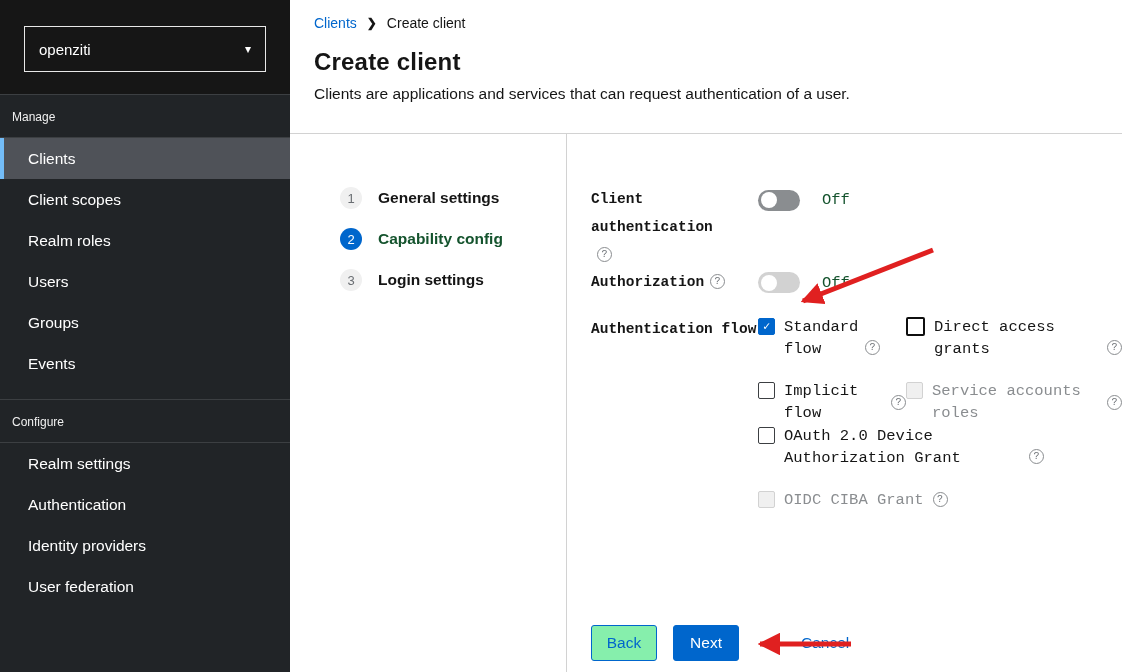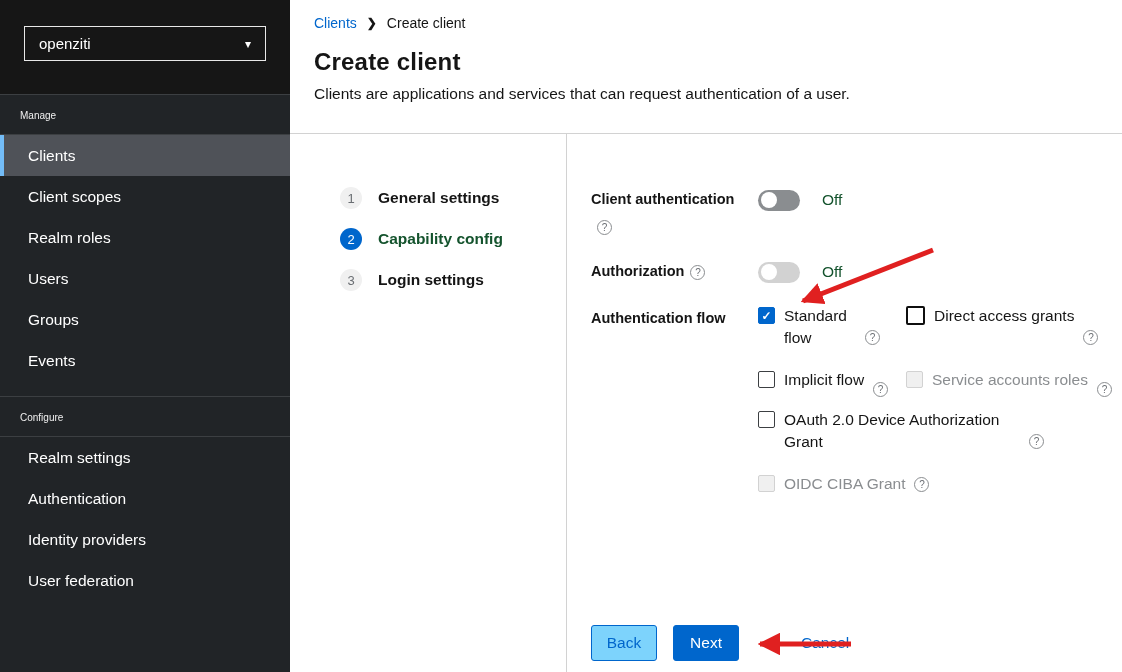--- a/index.html
+++ b/index.html
@@ -3,24 +3,24 @@
 <meta charset="utf-8">
 <style>
   * { margin:0; padding:0; box-sizing:border-box; }
   html,body { width:1122px; height:672px; overflow:hidden;
     font-family:"Liberation Sans", sans-serif; background:#fff; }
   .app { display:flex; width:1122px; height:672px; position:relative; }
 
   
   .sidebar { width:290px; height:672px; background:#212427; flex:none; display:flex; flex-direction:column; }
   .sidebar-top { height:95px; background:#161616; border-bottom:1px solid #3c3f42; padding:26px 24px 0; }
-  .realm-dd { height:35px; border:1px solid #e8e8e8; display:flex; align-items:center;
+  .realm-dd { height:46px; border:1px solid #e8e8e8; display:flex; align-items:center;
     justify-content:space-between; padding:0 14px; color:#fff; font-size:15px; cursor:pointer; background:#161616; }
   .realm-dd .caret { font-size:12px; color:#fff; }
-  .nav-section-title { padding:15px 20px 13px; color:#f0f0f0; font-size:10px; }
+  .nav-section-title { padding:15px 12px 13px; color:#f0f0f0; font-size:12px; }
   .nav-divider { border-bottom:1px solid #3c3f42; }
   .nav-item { height:41px; display:flex; align-items:center; padding-left:24px;
     color:#fff; font-size:15.5px; cursor:pointer; border-left:4px solid transparent; }
   .nav-item.active { background:#4f5258; border-left:4px solid #73bcf7; }
   .section-configure { margin-top:15px; border-top:1px solid #3c3f42; }
 
   
   .main { flex:1; background:#fff; display:flex; flex-direction:column; position:relative; }
   .page-header { padding:15px 24px 0; height:134px; border-bottom:1px solid #d2d2d2; }
   .breadcrumb { display:flex; align-items:center; font-size:14px; gap:10px; }
@@ -33,21 +33,21 @@
   .wizard-body { flex:1; display:flex; }
   .steps-col { width:277px; flex:none; border-right:1px solid #d2d2d2; padding:53px 0 0 50px; }
   .step { display:flex; align-items:center; margin-bottom:19px; cursor:pointer; }
   .step-circle { width:22px; height:22px; border-radius:50%; background:#f0f0f0; color:#6a6e73;
     font-size:13px; display:flex; align-items:center; justify-content:center; flex:none; }
   .step.active .step-circle { background:#0066cc; color:#fff; }
   .step-label { margin-left:16px; font-size:15.5px; color:#151515;font-weight:bold; }
   .step.active .step-label { color:#14532d; }
 
   .form-col { flex:1; padding:52px 0 0 24px; position:relative; }
-  .form-row { display:flex; }
+  .form-row { display:flex;font-family:Liberation Mono, monospace; }
   .flabel { width:167px; flex:none; font-size:14.5px; font-weight:700; color:#151515; line-height:1.9; }
   .flabel .lbl-txt { display:inline; }
 
   .help { width:15px; height:15px; border:1px solid #8a8d90; border-radius:50%; color:#6a6e73;
     font-size:10px; display:inline-flex; align-items:center; justify-content:center;
     flex:none; cursor:pointer; font-weight:400; }
   .flabel .help { vertical-align:middle; margin-left:6px; }
 
   .toggle-wrap { display:flex; align-items:center; height:28px; }
   .toggle { width:42px; height:21px; border-radius:11px; background:#8a8d90; position:relative; cursor:pointer; flex:none; }
@@ -73,21 +73,21 @@
   .w-narrow { max-width:72px; }
   .w-oauth { max-width:236px; }
 
   .row-a { min-height:64px; }
   .row-b { min-height:40px; }
   .row-c { min-height:64px; }
 
   .wizard-footer { position:absolute; left:24px; bottom:11px; display:flex; align-items:center; }
   .btn { height:36px; font-size:15.5px; border-radius:3px; cursor:pointer;
     display:flex; align-items:center; justify-content:center; font-family:inherit; }
-  .btn-back { width:66px; background:#7dd3fc; border:1px solid #0066cc; color:#0066cc; margin-right:16px; }
+  .btn-back { width:66px; background:#86efac; border:1px solid #0066cc; color:#0066cc; margin-right:16px; }
   .btn-next { width:66px; background:#0066cc; border:1px solid #0066cc; color:#fff; }
   .link-cancel { margin-left:62px; color:#0066cc; font-size:15.5px; text-decoration:none; cursor:pointer; }
 
   .annot { position:absolute; inset:0; width:1122px; height:672px; pointer-events:none; z-index:50; }
 </style>
 </head>
 <body>
 
 <div class="app">
 

